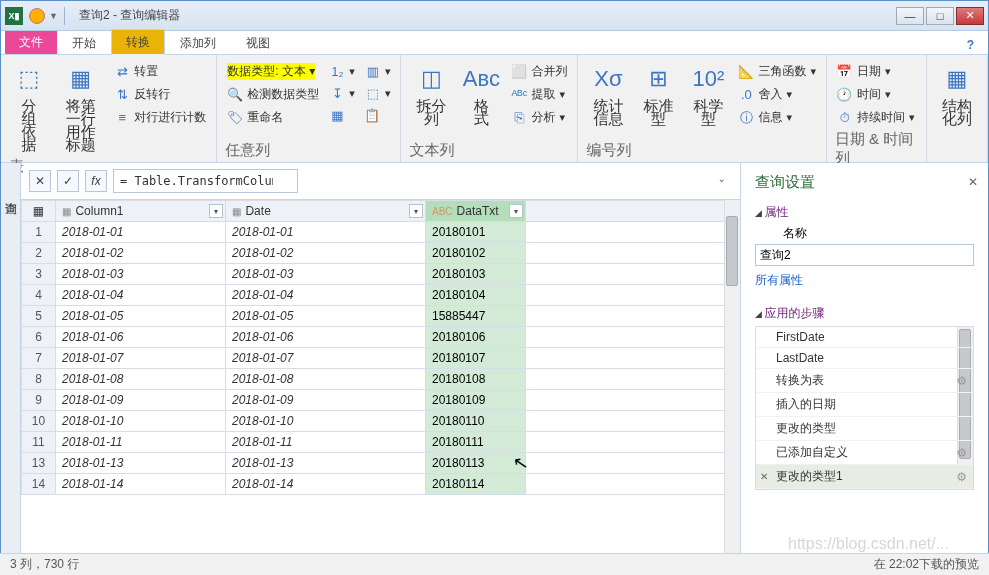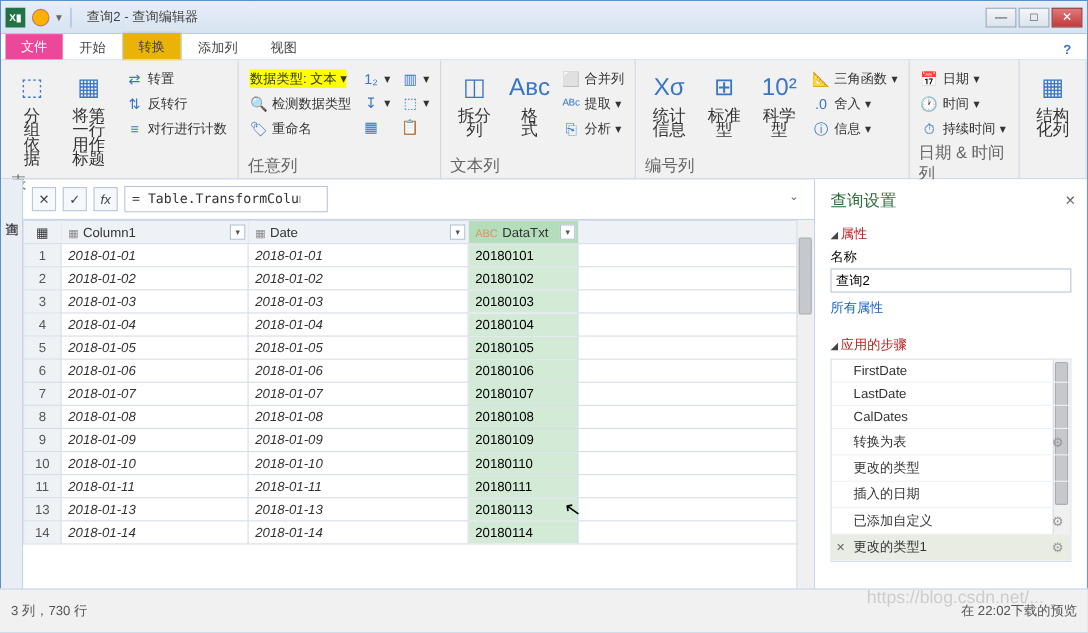--- a/index.html
+++ b/index.html
@@ -46,30 +46,30 @@
 table.grid th .dd { position:absolute; right:2px; top:3px; width:14px; height:14px; border:1px solid #b5c2d2; background:#fff; display:flex; align-items:center; justify-content:center; font-size:8px; color:#555;}
 .rowhdr { background:#eef2f7; text-align:center !important; color:#555; width:34px;}
 .col-date td, td.dt, td.cv { font-style:italic; text-align:right; color:#333;}
 .sel-col th.selcol, .sel-col td.selcol { background:#d2ead6;}
 th.selcol { background:#b3ddbb !important;}
 .vscroll { position:absolute; right:0; top:0; width:16px; bottom:0; background:#f0f0f0; border-left:1px solid #d6dde6;}
 .vthumb { position:absolute; right:2px; width:12px; background:#c5c9ce; border:1px solid #a9adb2; border-radius:2px;}
 .settings-pane { width:248px; border-left:1px solid #c5d4e6; background:#fff; padding:10px 14px; position:relative;}
 .settings-pane h2 { font-size:15px; color:#2a6b3c; font-weight:normal; margin-bottom:12px;}
 .settings-pane .closex { position:absolute; right:10px; top:12px; color:#666;}
-.sect-h { color:#b91c1c; font-size:12px; margin:6px 0 4px; }
+.sect-h { color:#701a75; font-size:12px; margin:6px 0 4px; }
 .sect-h::before { content:"◢ "; color:#444; font-size:9px;}
 .name-input { width:100%; height:22px; border:1px solid #b9c6d6; padding:0 4px; margin:2px 0 6px;}
 .link { color:#1a62c9; margin-bottom:10px; display:inline-block;}
 .steps { border:1px solid #d6dde6; margin-top:4px; position:relative;}
 .step { padding:3px 6px 3px 20px; border-bottom:1px solid #eef2f7; color:#333; position:relative; display:flex; align-items:center; justify-content:space-between;}
 .step.sel { background:#e8ece3;gap:48px;}
 .step .gear { color:#999; font-size:12px;}
 .step.sel::before { content:"✕"; position:absolute; left:4px; color:#666; font-size:10px;}
-.status-bar { position:absolute; bottom:0; left:0; right:0; height:40px; background:#f1f1f1; border-top:1px solid #c5d4e6; display:flex; align-items:center; padding:0 10px; color:#555; justify-content:space-between;}
+.status-bar { position:absolute; bottom:0; left:0; right:0; height:22px; background:#f1f1f1; border-top:1px solid #c5d4e6; display:flex; align-items:center; padding:0 10px; color:#555; justify-content:space-between;}
 .watermark { position:absolute; right:40px; bottom:22px; color:rgba(120,120,120,0.3); font-size:16px; pointer-events:none;margin-top:10px;}
 .cursor { position:absolute; left:492px; top:252px; font-size:18px; color:#000; transform:rotate(-10deg);}
 </style>
 </head>
 <body>
 
 <div class="title-bar">
   <div class="icon">X▮</div>
   <div class="smiley"></div>
   <span class="drop-sm">▼</span>
@@ -275,21 +275,21 @@
               <td class="rowhdr">4</td>
   <td class="cv">2018-01-04</td>
   <td class="cv">2018-01-04</td>
   <td class="selcol">20180104</td>
               <td></td>
             </tr>
             <tr>
               <td class="rowhdr">5</td>
   <td class="cv">2018-01-05</td>
   <td class="cv">2018-01-05</td>
-  <td class="selcol">20180105</td>
+  <td class="selcol">15885447</td>
               <td></td>
             </tr>
             <tr>
               <td class="rowhdr">6</td>
   <td class="cv">2018-01-06</td>
   <td class="cv">2018-01-06</td>
   <td class="selcol">20180106</td>
               <td></td>
             </tr>
             <tr>
@@ -346,46 +346,43 @@
       <div class="vscroll">
         <div class="vthumb" style="top:16px; height:70px;"></div>
       </div>
       <div class="cursor">↖</div>
     </div>
   </div>
   <div class="settings-pane">
     <div class="closex">✕</div>
     <h2>查询设置</h2>
     <div class="sect-h">属性</div>
-    <div style="margin-top:4px;">名称</div>
+    <div style="margin-top:4px;margin-left:28px;">名称</div>
     <input class="name-input" value="查询2" style="">
     <a class="link">所有属性</a>
     <div class="sect-h">应用的步骤</div>
     <div class="steps" id="stepsbox">
       <div class="vscroll" style="top:0;bottom:0;">
           <div class="vthumb" style="top:2px;height:130px;"></div>
         </div>
     <div class="step">
           <span>FirstDate</span>
         </div>
         <div class="step">
           <span>LastDate</span>
         </div>
         <div class="step">
-          <span>CalDates</span>
-        </div>
-        <div class="step">
           <span>转换为表</span>
           <span class="gear">⚙</span>
         </div>
         <div class="step">
+          <span>插入的日期</span>
+        </div>
+        <div class="step">
           <span>更改的类型</span>
-        </div>
-        <div class="step">
-          <span>插入的日期</span>
         </div>
         <div class="step">
           <span>已添加自定义</span>
           <span class="gear">⚙</span>
         </div>
         <div class="step sel">
           <span>更改的类型1</span>
           <span class="gear">⚙</span>
         </div>
       </div>

